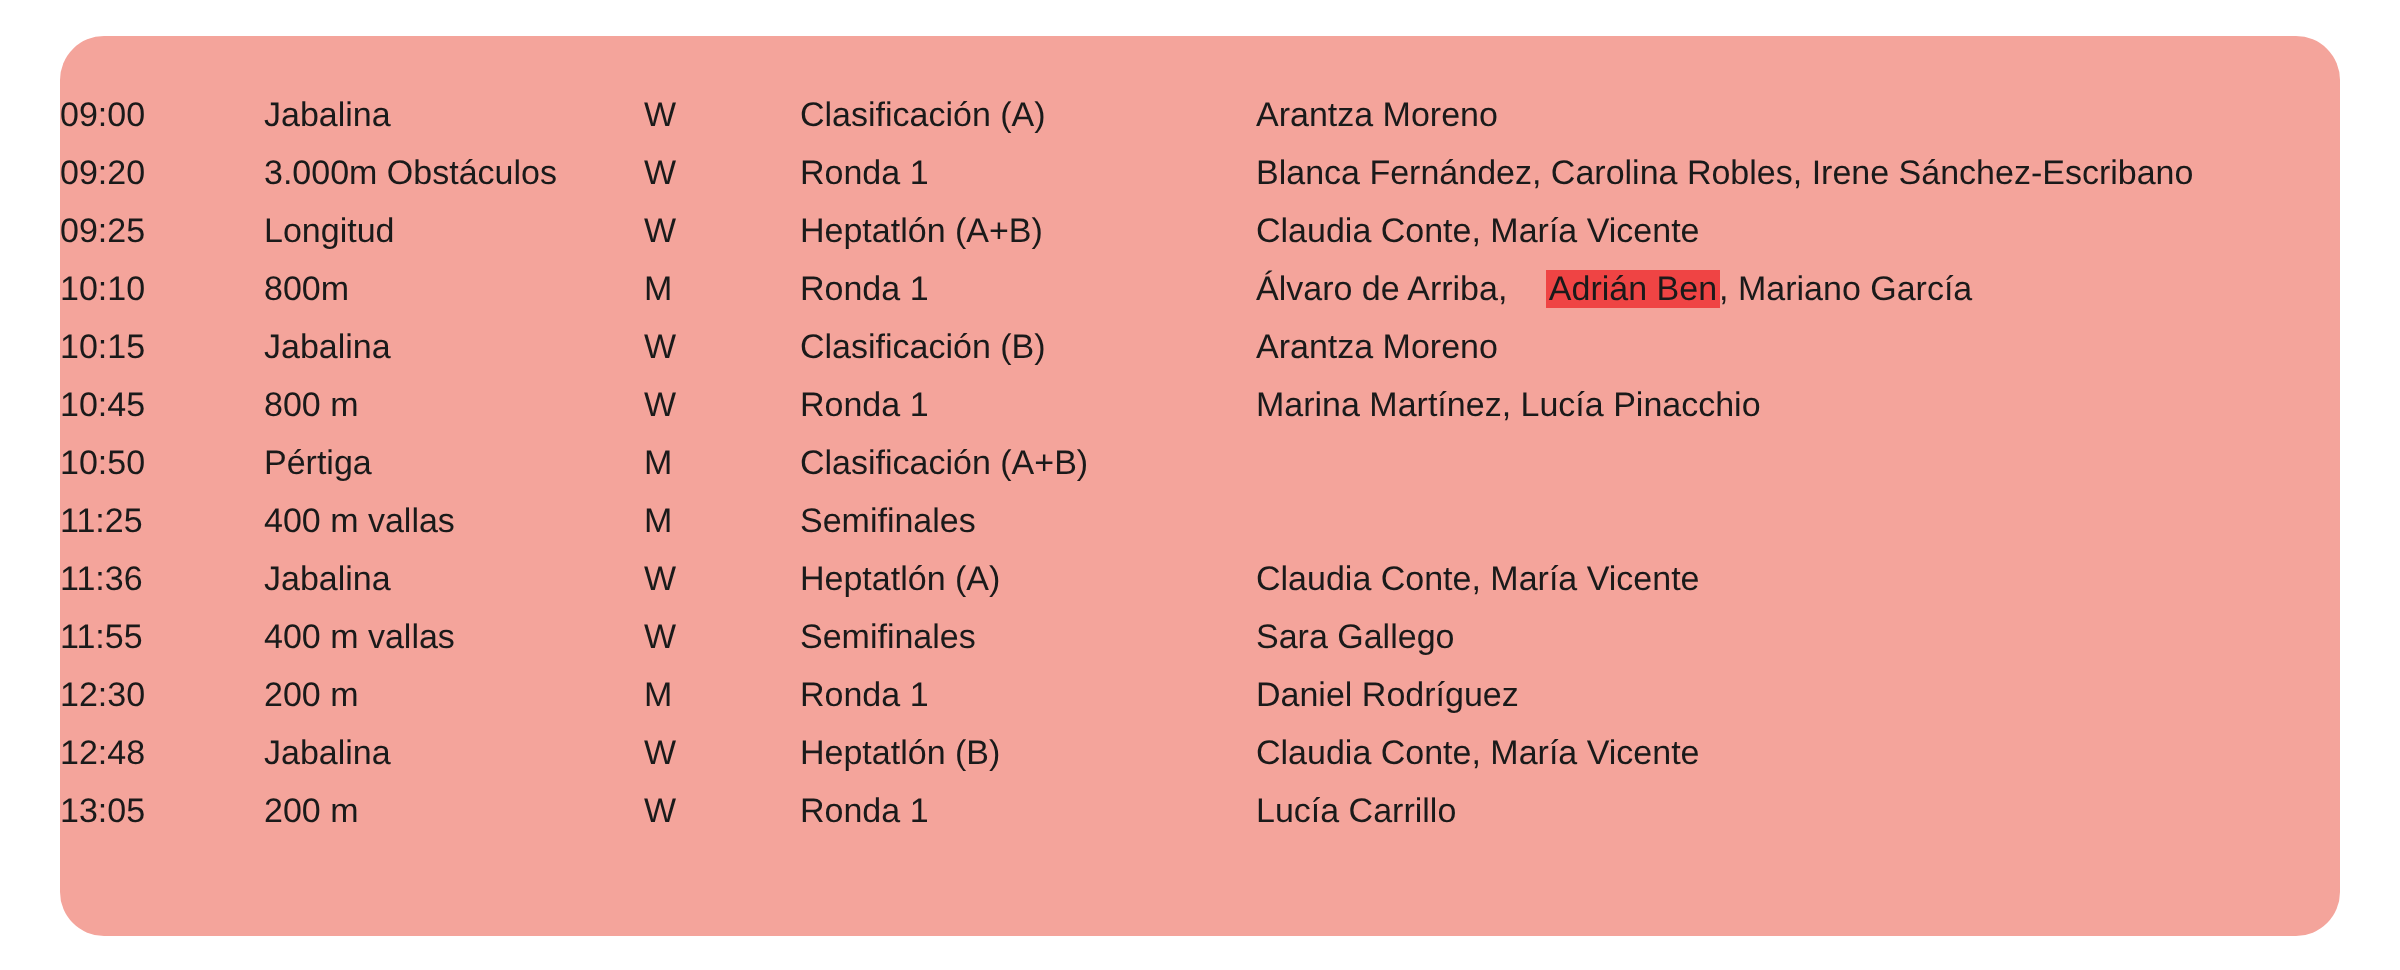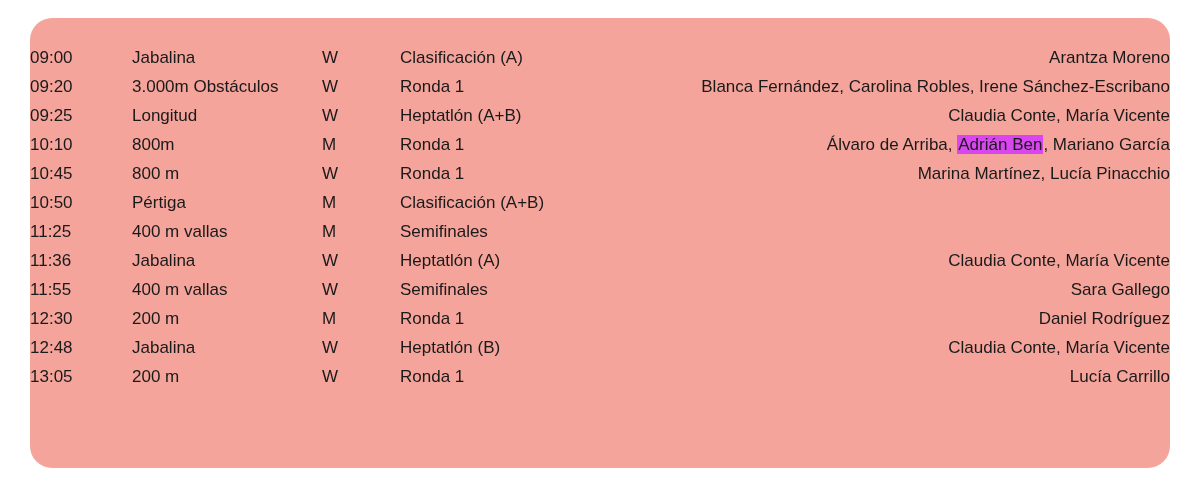--- a/index.html
+++ b/index.html
@@ -41,24 +41,25 @@
     color: #1a1a1a;
     padding: 4px 0 5px 0;
     vertical-align: top;
     white-space: nowrap;
     overflow: visible;
   }
   td.c-time   { width: 102px; padding-left: 32px; margin-left: 43px; }
   td.c-event  { width: 190px; margin-top: 40px; }
   td.c-cat    { width: 78px; }
   td.c-round  { width: 228px; margin-left: 12px; }
-  td.c-ath    { width: auto; text-align: right; }
+  td.c-ath    { width: auto; }
   .hl {
-    background: #d946ef;
+    background: #ef4444;
     padding: 0 1px;
+    margin-left: 15px;
   }
 </style>
 </head>
 <body>
 
 <div class="panel">
   <table class="schedule">
     <tbody>
       <tr>
         <td class="c-time">09:00</td>
@@ -80,20 +81,27 @@
         <td class="c-cat">W</td>
         <td class="c-round">Heptatlón (A+B)</td>
         <td class="c-ath">Claudia Conte, María Vicente</td>
       </tr>
       <tr>
         <td class="c-time">10:10</td>
         <td class="c-event">800m</td>
         <td class="c-cat">M</td>
         <td class="c-round">Ronda 1</td>
         <td class="c-ath"><span>Álvaro de Arriba, </span><span class="hl">Adrián Ben</span><span>, Mariano García</span></td>
+      </tr>
+      <tr>
+        <td class="c-time">10:15</td>
+        <td class="c-event">Jabalina</td>
+        <td class="c-cat">W</td>
+        <td class="c-round">Clasificación (B)</td>
+        <td class="c-ath">Arantza Moreno</td>
       </tr>
       <tr>
         <td class="c-time">10:45</td>
         <td class="c-event">800 m</td>
         <td class="c-cat">W</td>
         <td class="c-round">Ronda 1</td>
         <td class="c-ath">Marina Martínez, Lucía Pinacchio</td>
       </tr>
       <tr>
         <td class="c-time">10:50</td>

